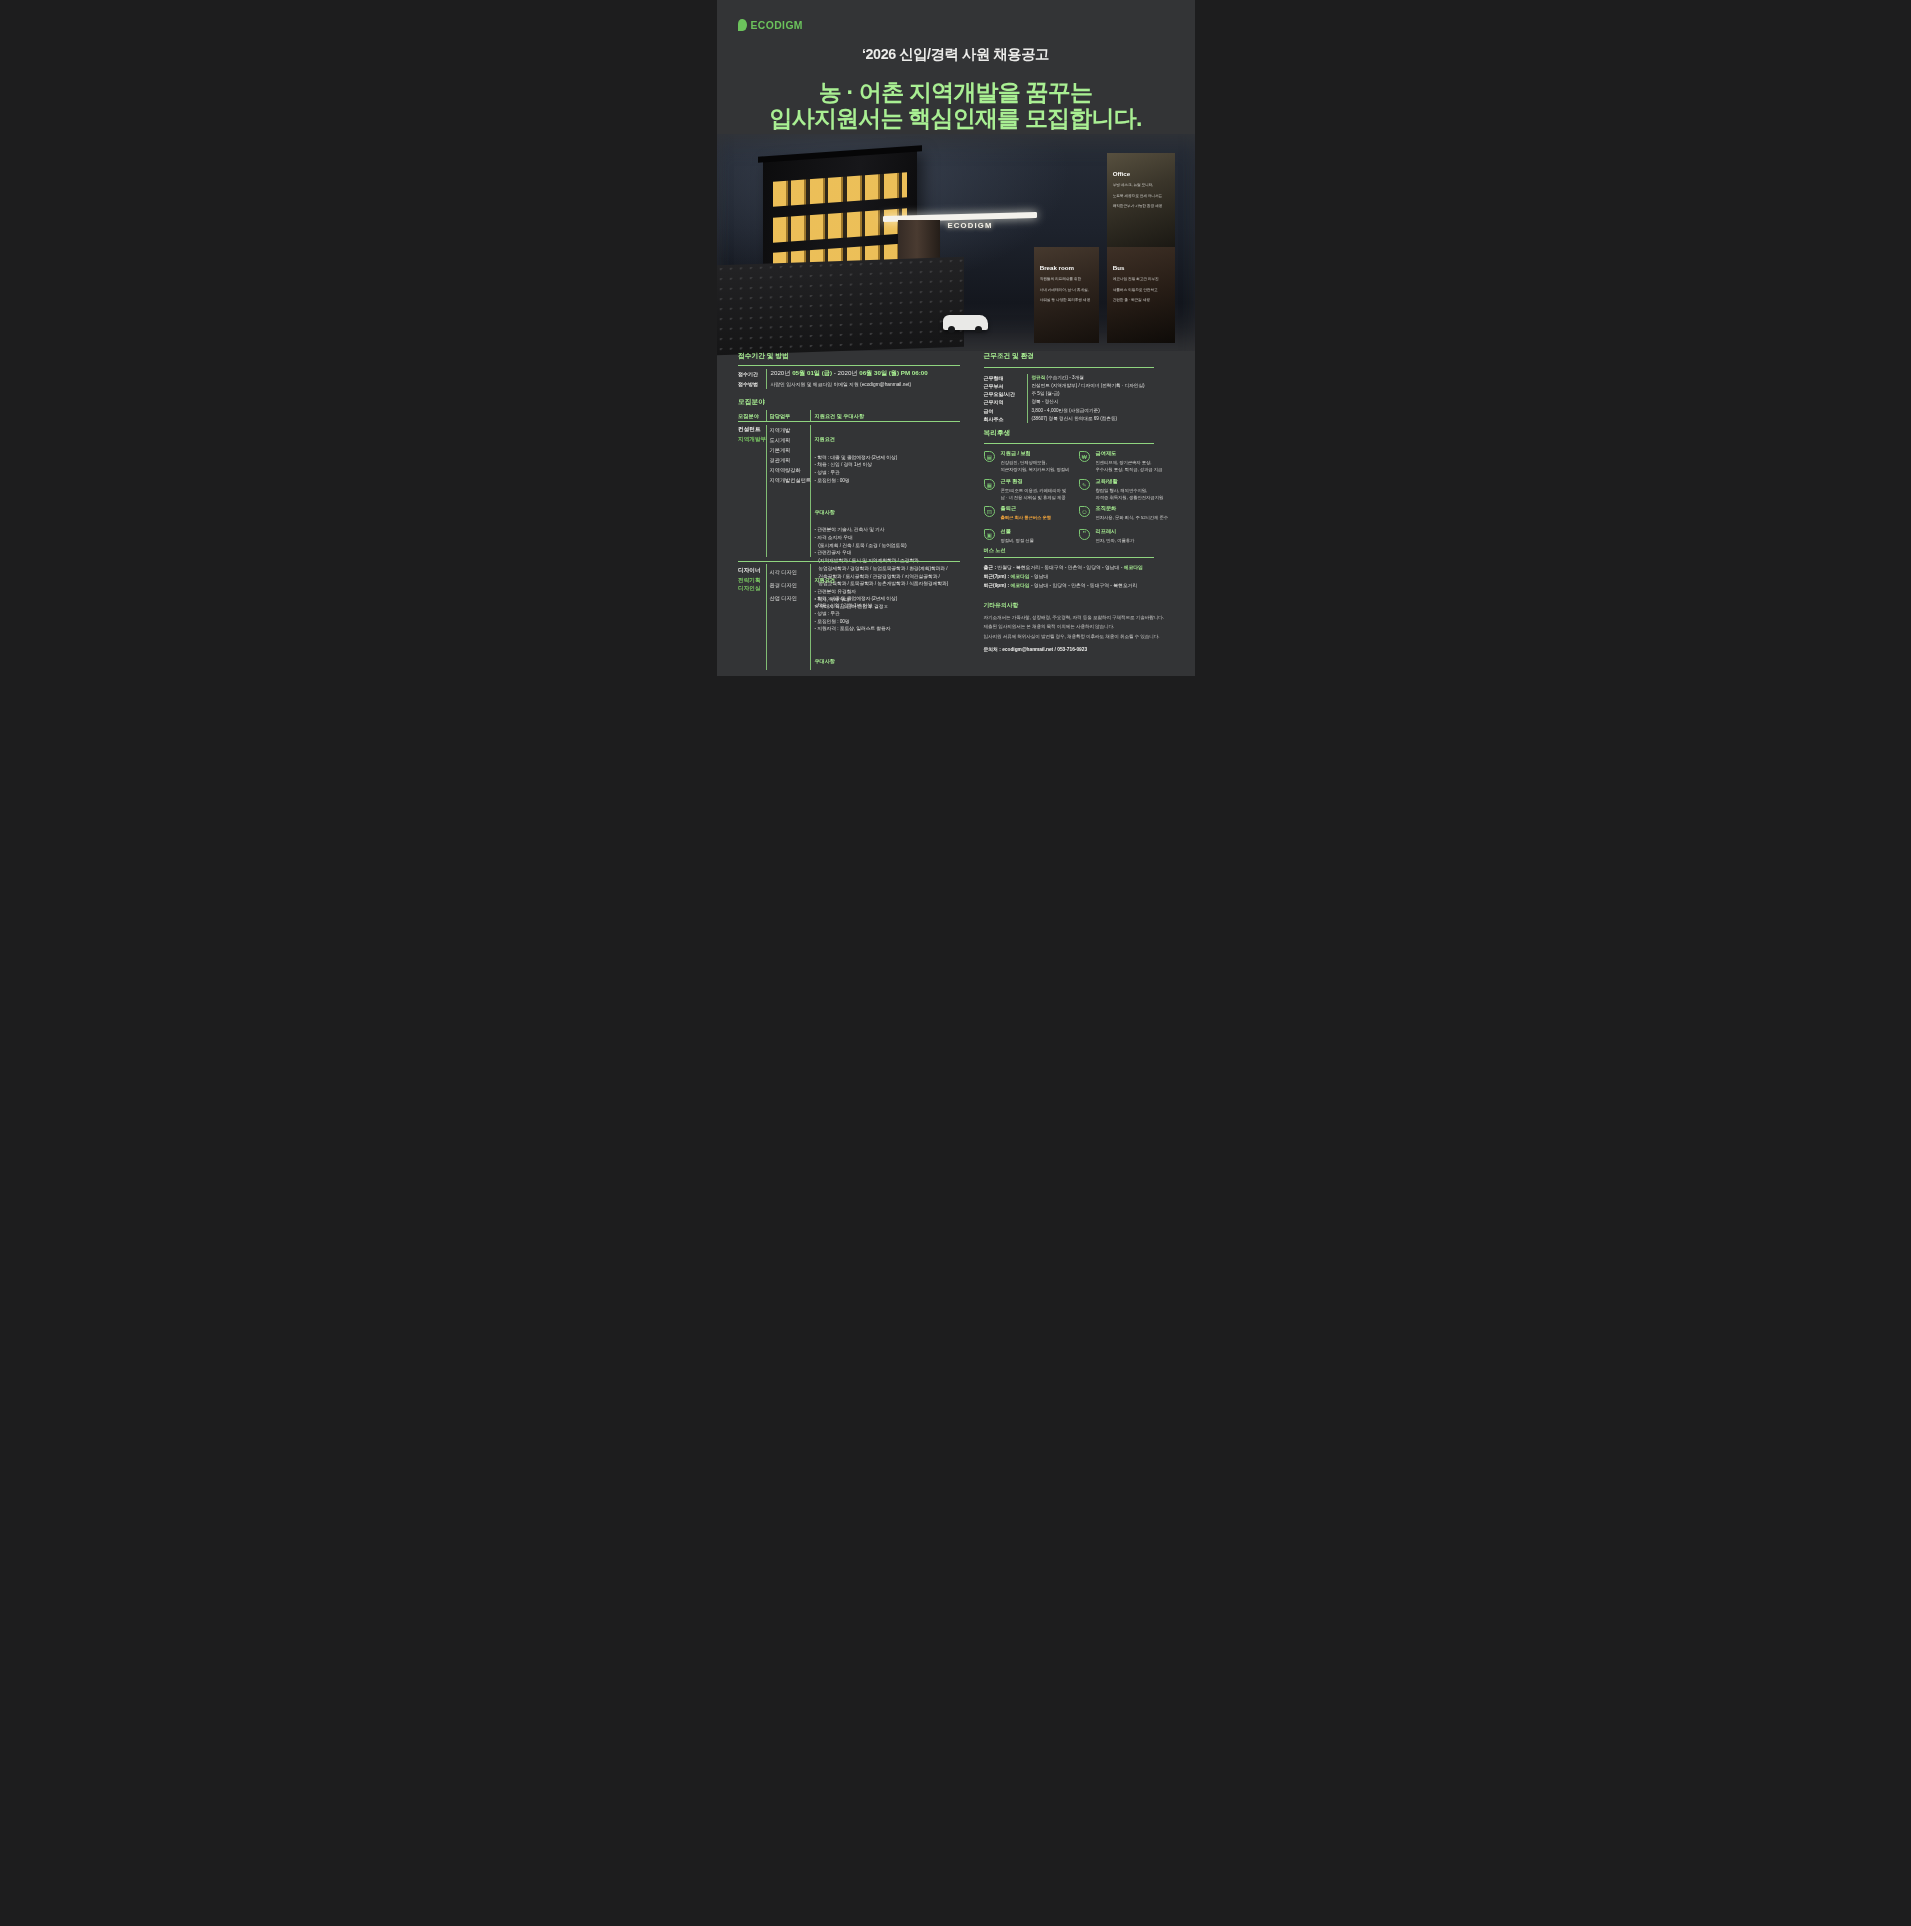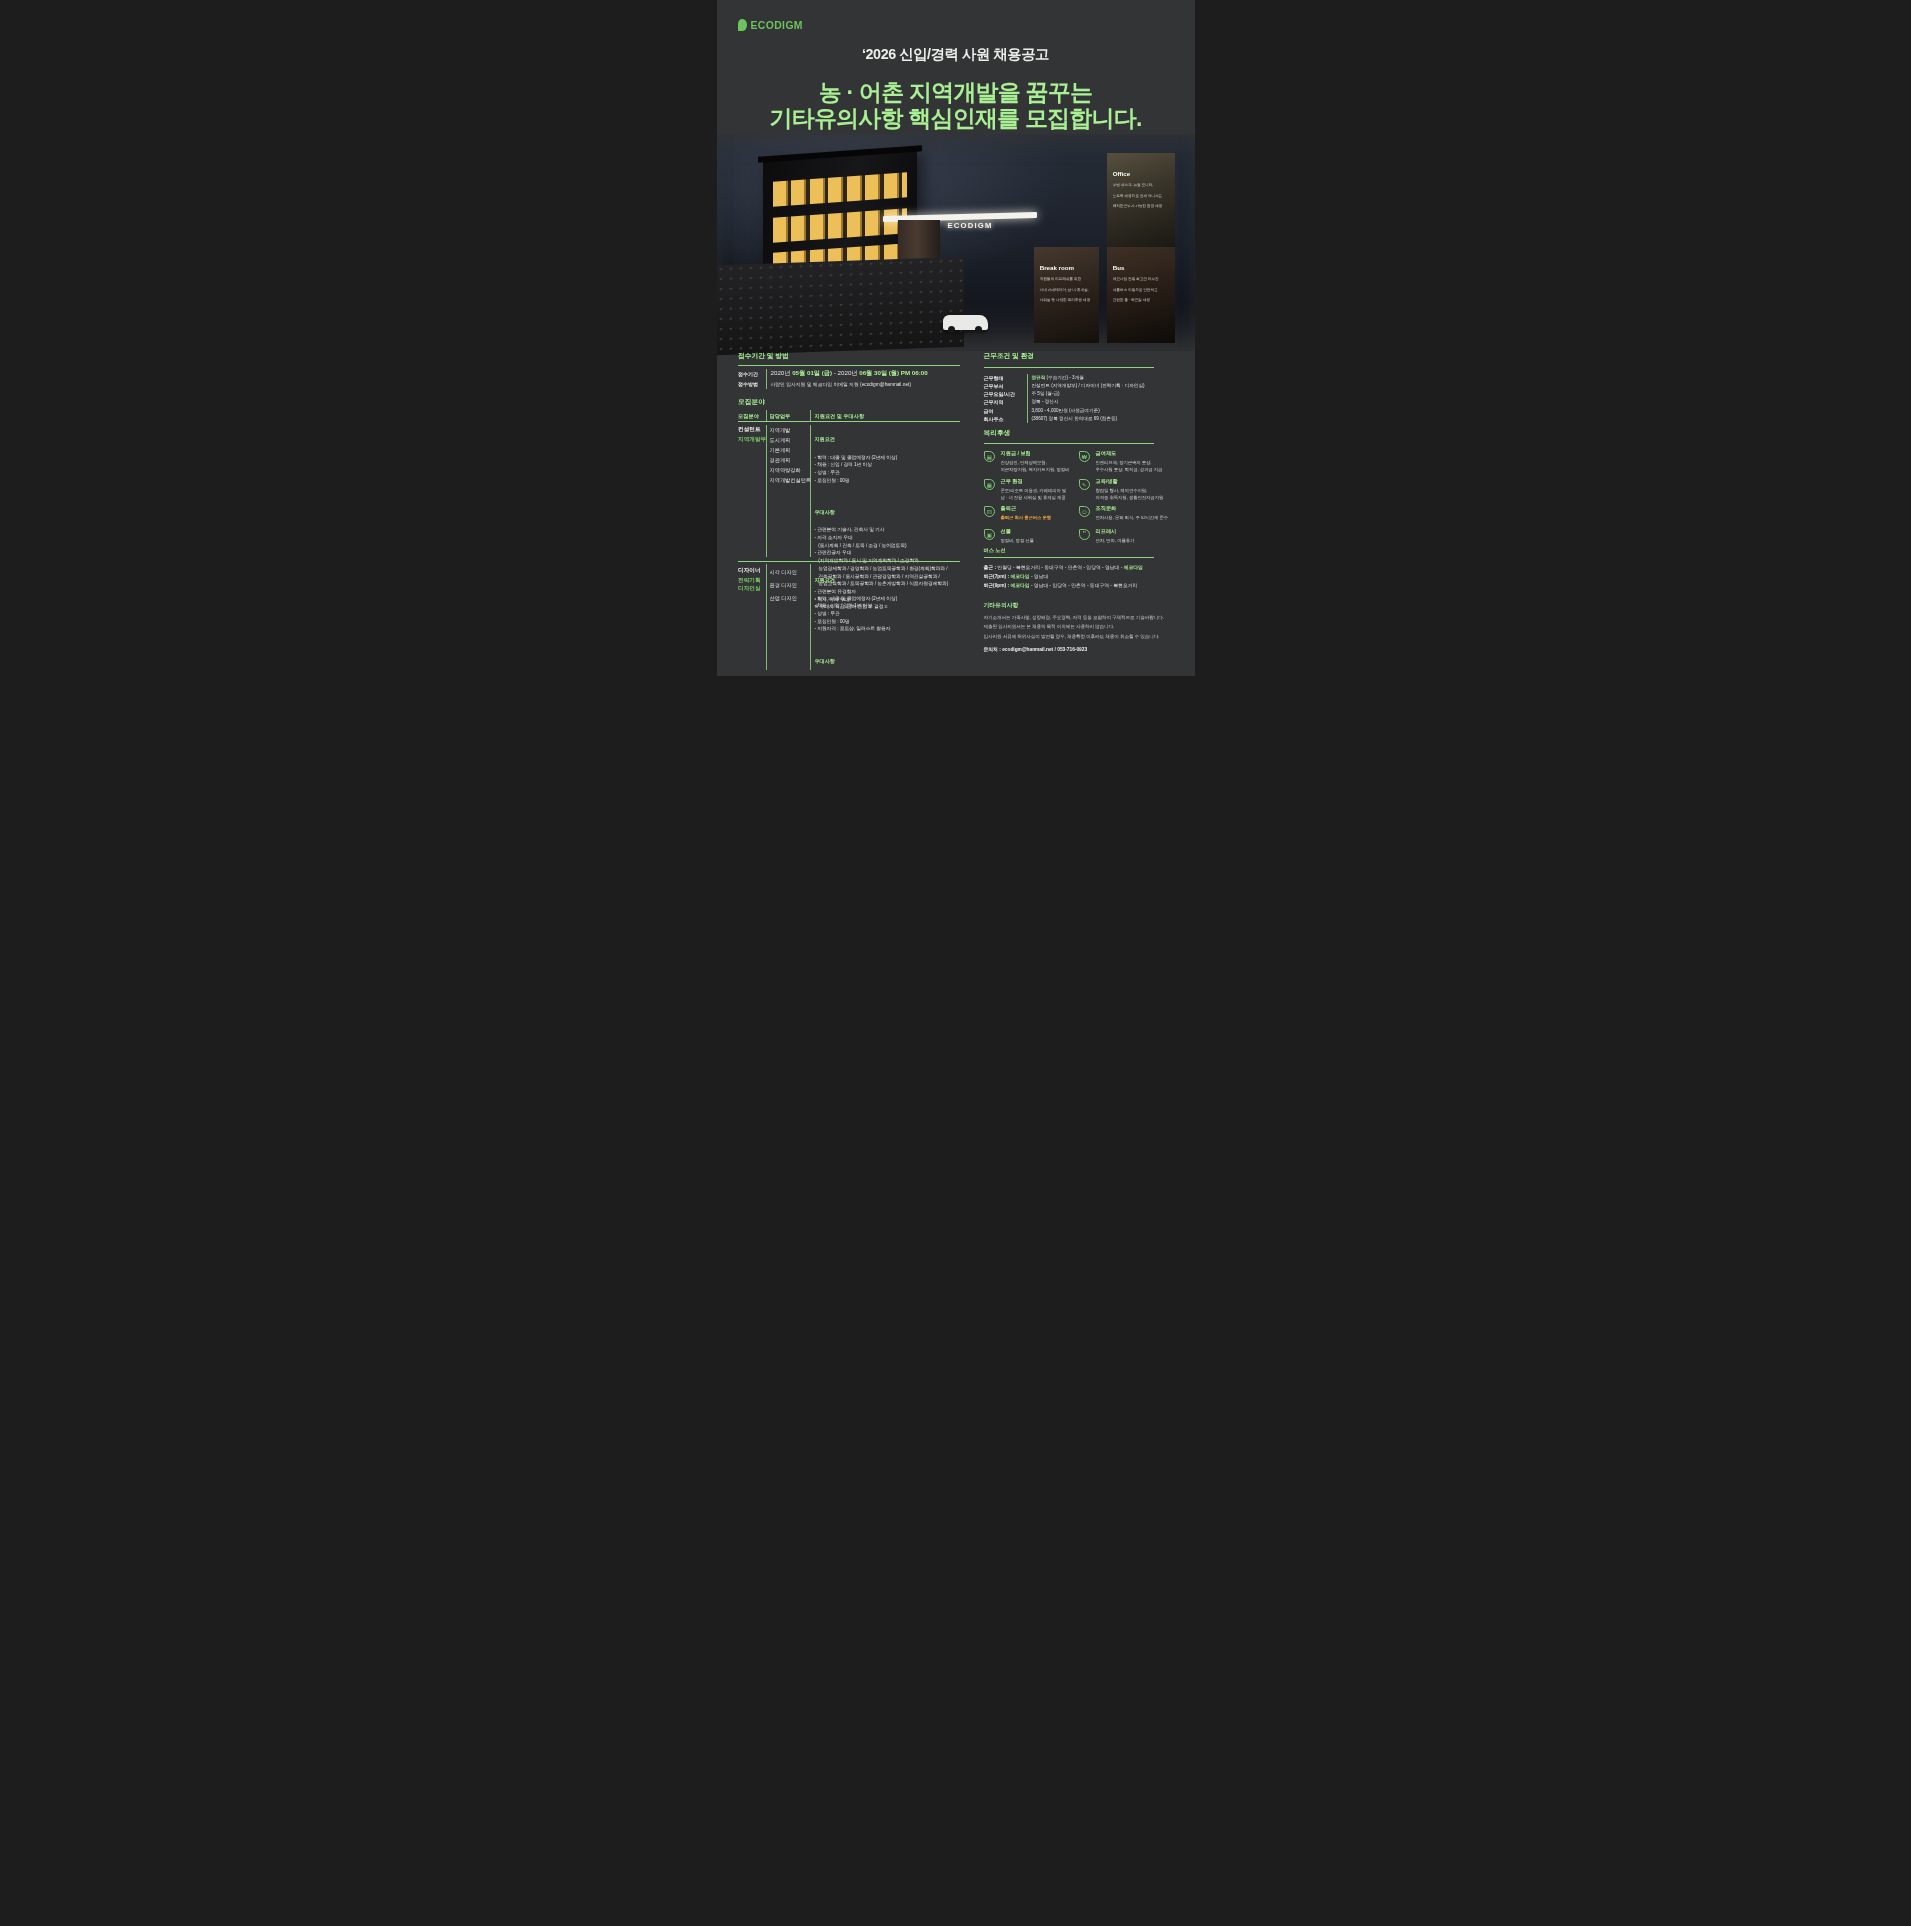--- a/index.html
+++ b/index.html
@@ -106,21 +106,21 @@
 
 <div id="poster">
 
   <div class="logo">
     <div class="leaf"></div>
     <div class="logo-text">ECODIGM</div>
   </div>
 
   <div class="subtitle">‘2026 신입/경력 사원 채용공고</div>
   <div class="headline hl1">농 · 어촌 지역개발을 꿈꾸는</div>
-  <div class="headline hl2">기타유의사항 핵심인재를 모집합니다.</div>
+  <div class="headline hl2">입사지원서는 핵심인재를 모집합니다.</div>
 
   <div class="photo">
     <div class="bldg">
       <div class="roof"></div>
         <div class="floor f1"></div>
         <div class="floor f2"></div>
         <div class="floor f3"></div>
     </div>
     <div class="canopy"></div>
     <div class="pillar"></div>

